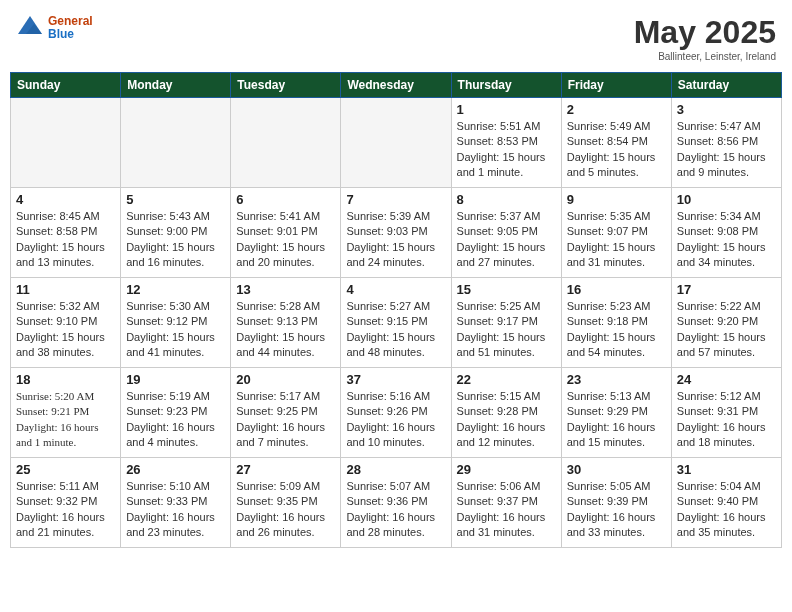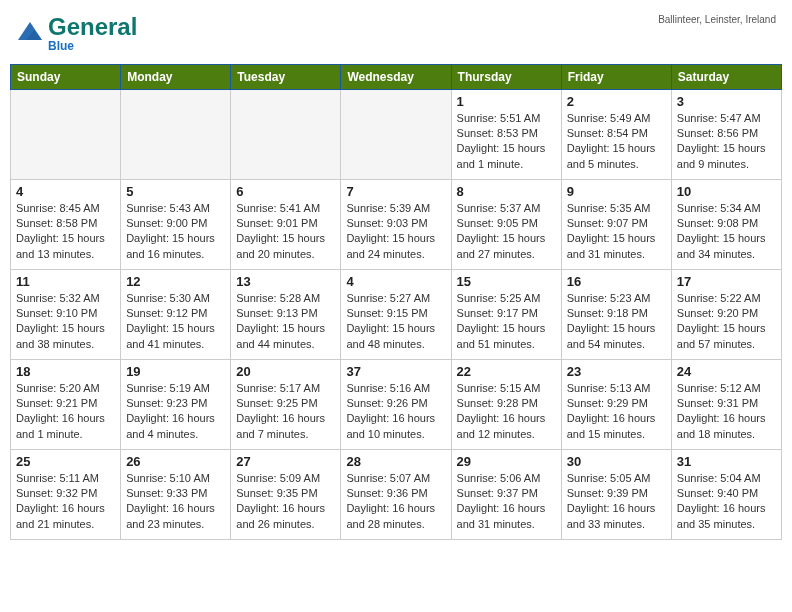--- a/index.html
+++ b/index.html
@@ -20,23 +20,23 @@
     .logo {
       display: flex;
       align-items: center;
     }
     .logo-text {
       display: flex;
       flex-direction: column;
       line-height: 1.1;
     }
     .logo-general {
-      font-size: 24px;
-      font-weight: bold;
-      color: #0f766e;
+      font-size: 12px;
+      font-weight: bold;
+      color: #c2410c;
     }
     .logo-blue {
       font-size: 12px;
       font-weight: bold;
       color: #1a6fc4;
     }
     .logo-icon {
       width: 28px;
       height: 28px;
       margin-right: 4px;
@@ -52,21 +52,21 @@
     .location {
       font-size: 10px;
       color: #555;
     }
     table {
       width: 100%;
       border-collapse: collapse;
       table-layout: fixed;
     }
     th {
-      background: #4d7c0f;
+      background: #14532d;
       color: #fff;
       text-align: left;
       padding: 5px 6px;
       font-size: 12px;
       font-weight: bold;
       border: 1px solid #1a5a9a;
     }
     td {
       border: 1px solid #ccc;
       vertical-align: top;
@@ -99,20 +99,21 @@
     <svg class="logo-icon" viewBox="0 0 28 28">
       <polygon points="14,2 26,20 2,20" fill="#2a6db5"></polygon>
       <polygon points="18,10 26,20 10,20" fill="#1a5a9a" opacity="0.5"></polygon>
     </svg>
     <div class="logo-text">
       <span class="logo-general">General</span>
       <span class="logo-blue">Blue</span>
     </div>
   </div>
   <div class="title-block">
+    <div class="month-year">May 2025</div>
     <div class="location">Ballinteer, Leinster, Ireland</div>
   </div>
 </div>
 
 <table>
   <thead>
     <tr>
     <th>Sunday</th>
         <th>Monday</th>
         <th>Tuesday</th>
@@ -248,21 +249,21 @@
           <div class="day-num">17</div>
           <div class="day-detail" style="white-space: pre-line;">Sunrise: 5:22 AM
 Sunset: 9:20 PM
 Daylight: 15 hours
 and 57 minutes.</div>
         </td>
       </tr>
       <tr>
         <td>
           <div class="day-num">18</div>
-          <div class="day-detail" style="white-space: pre-line;">Sunrise: 5:20 AM
+          <div class="day-detail" style="white-space: pre-line; font-family: Liberation Serif, serif;">Sunrise: 5:20 AM
 Sunset: 9:21 PM
 Daylight: 16 hours
 and 1 minute.</div>
         </td>
         <td>
           <div class="day-num">19</div>
           <div class="day-detail" style="white-space: pre-line;">Sunrise: 5:19 AM
 Sunset: 9:23 PM
 Daylight: 16 hours
 and 4 minutes.</div>

